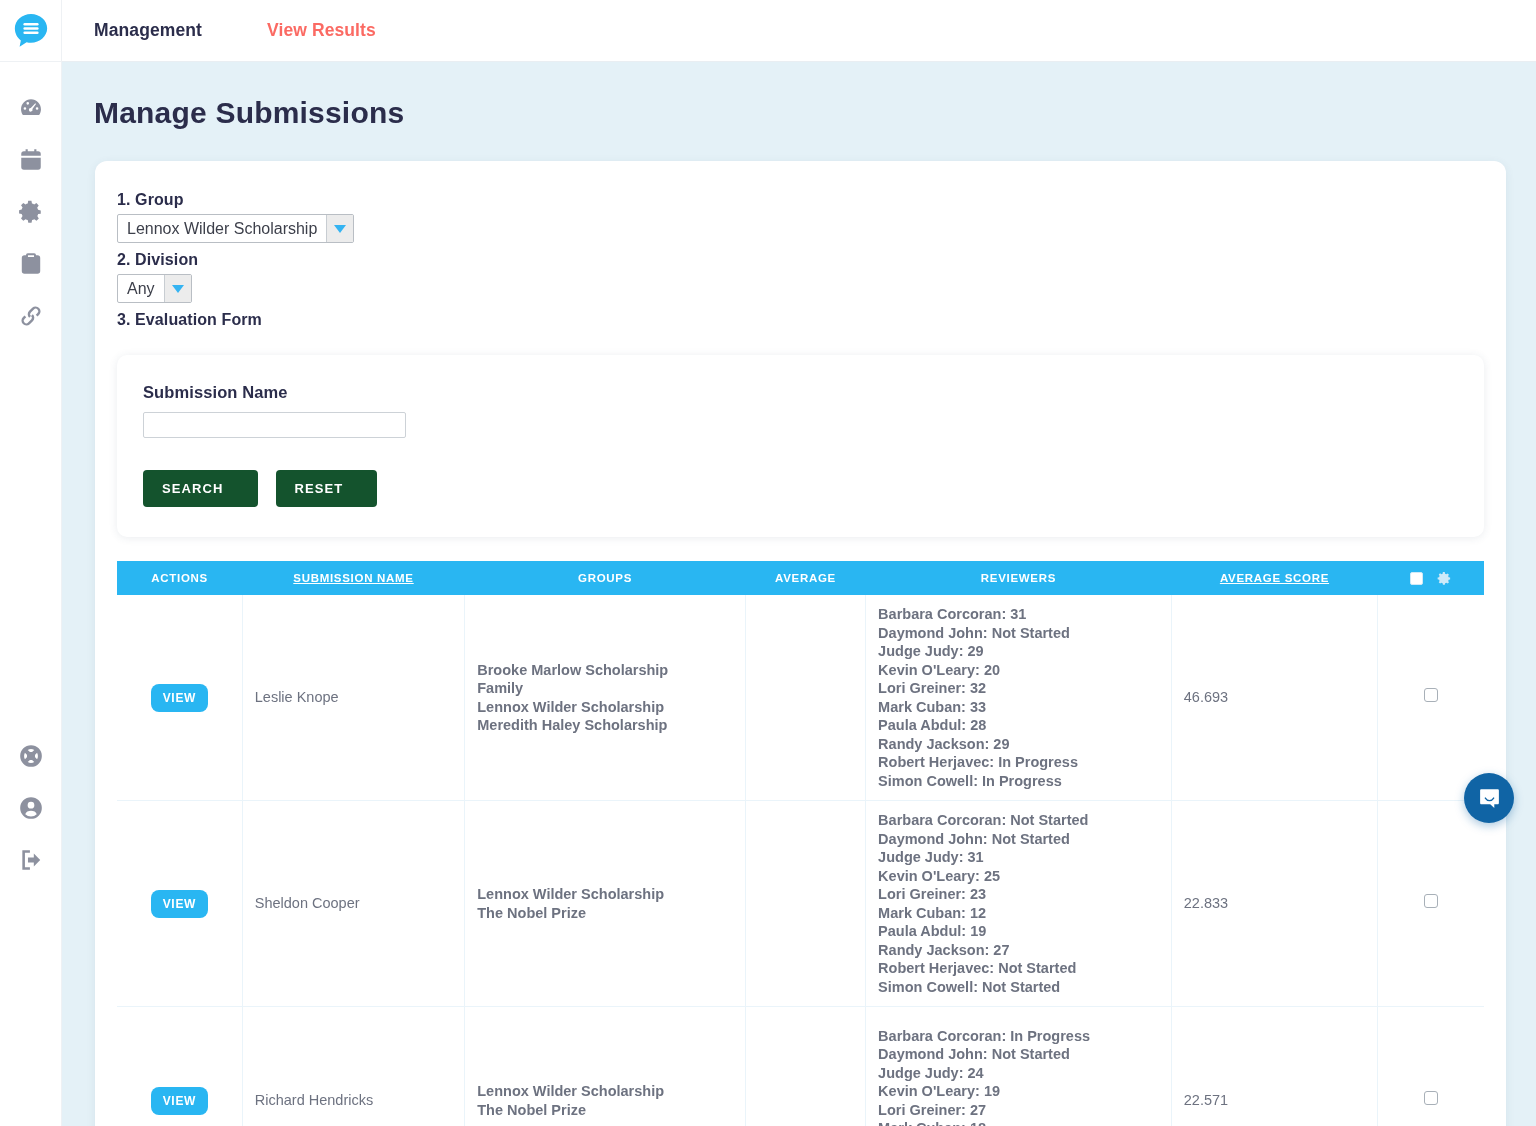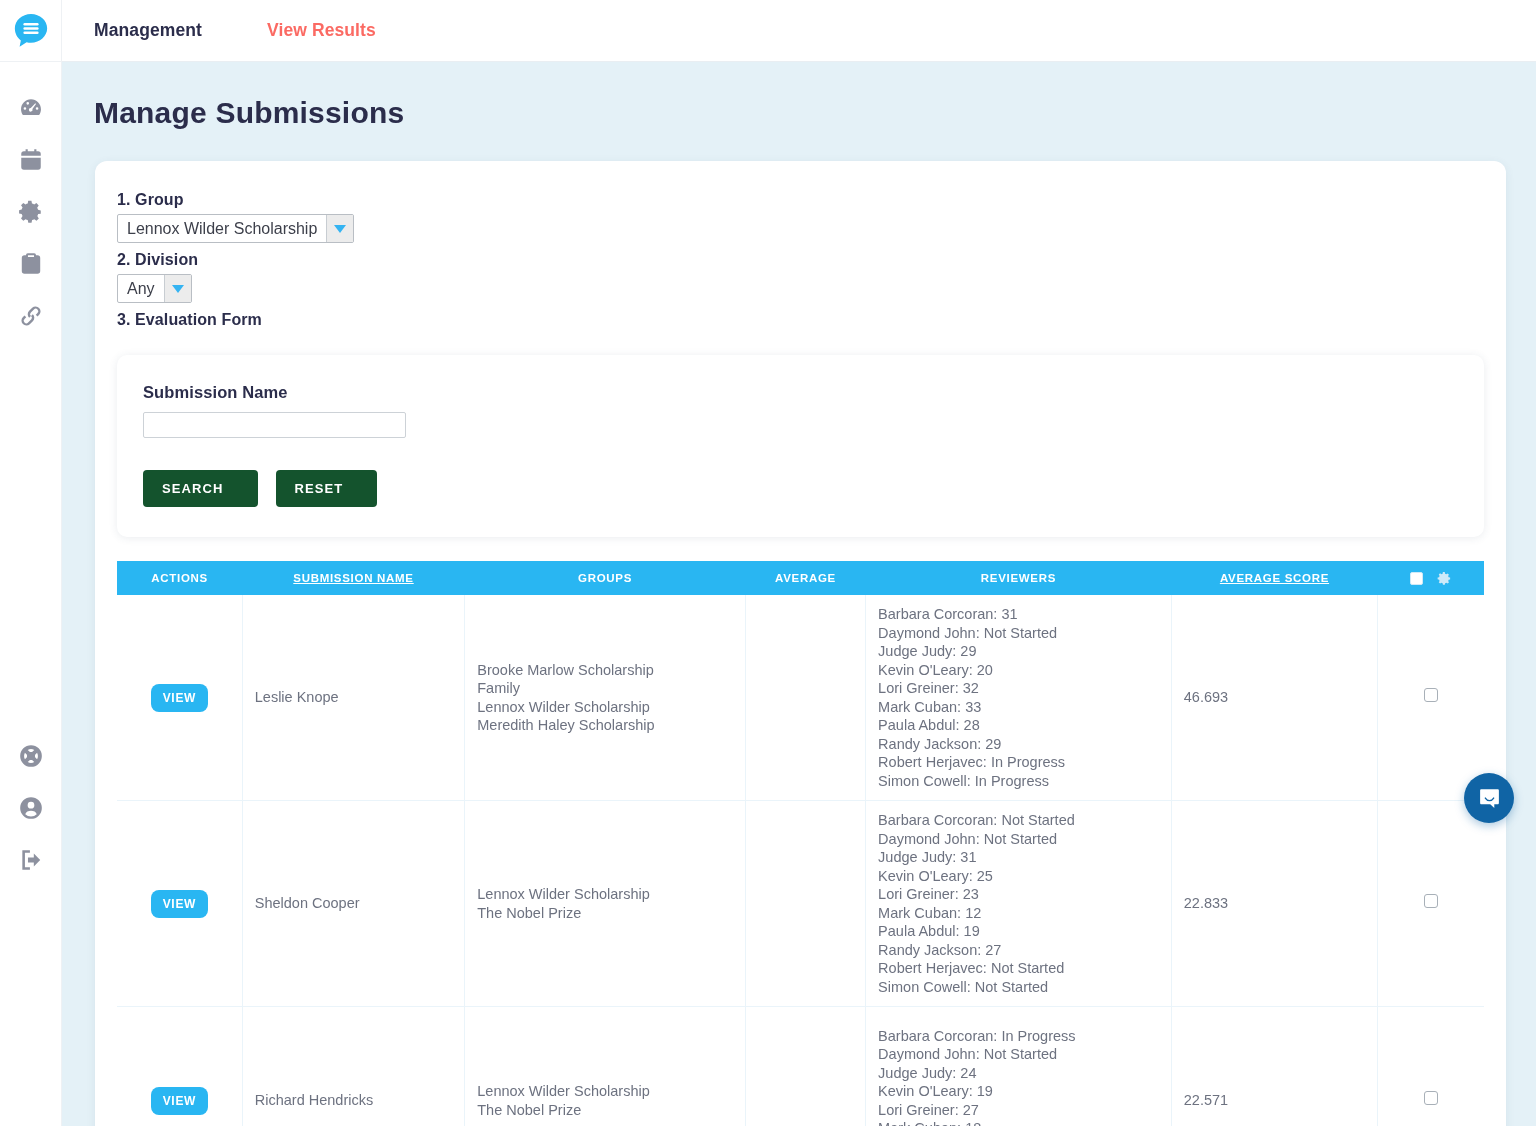--- a/index.html
+++ b/index.html
@@ -188,21 +188,21 @@
     font-size: 12px; font-weight: 700; letter-spacing: .7px;
     padding: 7px 12px; border-radius: 8px;
     cursor: pointer; border: none;
     font-family: "Liberation Sans", sans-serif;
   }
   .row-check {
     width: 14px; height: 14px;
     border: 1px solid #a8b0b8; border-radius: 3px;
     background: #fff; display: inline-block; cursor: pointer;
   }
-  .multiline { white-space: pre-line; }
+  .multiline { white-space: pre-line; font-weight: bold; }
 
   
   .intercom {
     position: absolute; right: 22px; top: 773px;
     width: 50px; height: 50px;
     border-radius: 50%;
     background: #1064a5;
     display: flex; align-items: center; justify-content: center;
     box-shadow: 0 3px 10px rgba(16,100,165,.35);
     cursor: pointer;

